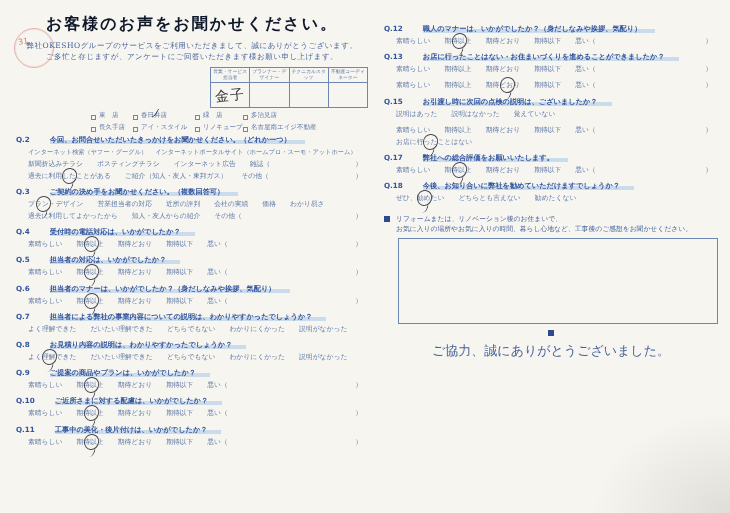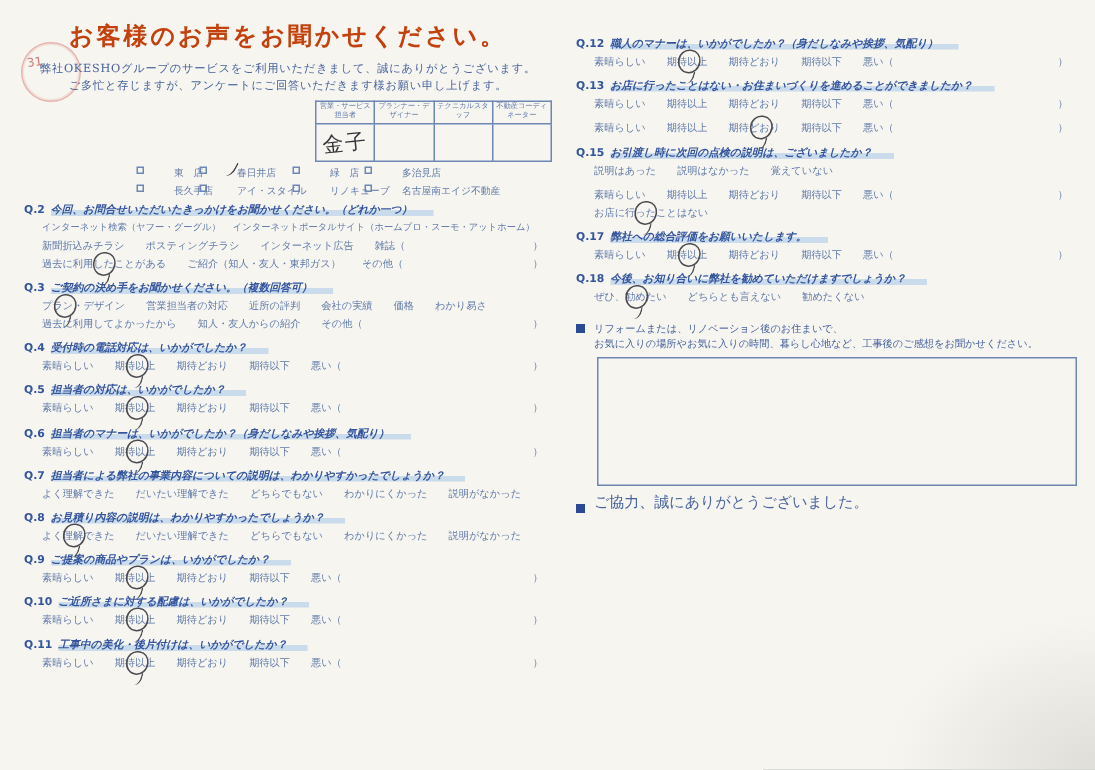--- a/index.html
+++ b/index.html
@@ -13,21 +13,21 @@
     background: radial-gradient(ellipse at bottom right, rgba(140,138,130,0.22), transparent 65%);
     pointer-events:none;
   }
   .cols { display:flex; gap:16px; padding:6px 12px 0 16px; }
   .col-left { width:352px; position:relative; }
   .col-right { width:334px; padding-top:18px; }
 
   
   .page-title {
     font-family:"DejaVu Sans", sans-serif; font-weight:bold;
-    font-size:16px; letter-spacing:2px; color:#c2410c;
+    font-size:16px; letter-spacing:2px; color:#0f172a;
     text-align:center; margin:8px 0 6px 0;
   }
   .greeting { font-size:7.5px; color:#47629c; text-align:center; line-height:1.45; letter-spacing:0.5px; }
 
   .stamp {
     position:absolute; left:-2px; top:22px; width:40px; height:40px;
     border:1.6px solid rgba(208,88,80,0.42); border-radius:50%;
     box-shadow: inset 0 0 0 1px rgba(208,88,80,0.12);
     pointer-events:none;
   }
@@ -44,35 +44,35 @@
     width:39px;
   }
   table.staff-table td { height:25px; text-align:center; }
   .handwritten-name {
     font-family:"DejaVu Sans", sans-serif; font-size:14px; color:#33333a;
     display:inline-block; transform:rotate(-6deg); letter-spacing:1px;
   }
 
   .stores { margin:2px 0 0 30px; font-size:6.5px; color:#5f79a8; }
   .store-row { display:grid; grid-template-columns:42px 62px 48px auto; margin-bottom:3px; }
-  .store-item { display:flex; align-items:flex-start; gap:20px; position:relative; white-space:nowrap;padding-left:45px; }
+  .store-item { display:flex; align-items:flex-end; gap:3px; position:relative; white-space:nowrap;padding-left:45px; }
   .checkbox { width:5px; height:5px; border:1px solid #6d87b5; display:inline-block; flex:none; }
   .check-stroke {
     position:absolute; left:1px; top:-4px; width:6px; height:11px;
     border-right:1.4px solid #3c3c42; transform:rotate(28deg); border-radius:0 0 70% 0;
   }
 
   
   .question { margin-bottom:6px; }
   .q-title {
     font-family:"DejaVu Sans", sans-serif; font-weight:bold; font-size:7.2px;
     color:#33549c; margin-bottom:2px; white-space:nowrap;
   }
-  .q-num { margin-right:4px; }
-  .q-text { background:linear-gradient(transparent 58%, rgba(166,199,233,0.55) 58%); padding-right:14px;font-style:italic; }
+  .q-num { margin-right:20px; }
+  .q-text { background:linear-gradient(transparent 58%, rgba(166,199,233,0.55) 58%); padding-right:14px; }
   .opt-row {
     display:flex; gap:14px; margin:1px 0 2px 12px; font-size:6.8px;
     color:#5f79a8; white-space:nowrap; line-height:1.5; align-items:flex-start;
   }
   .opt-row.tight { font-size:6.2px; gap:8px; }
   .opt { position:relative; display:inline-block; }
   .opt.paren-end { margin-left:auto; margin-right:6px; }
 
   .hand-circle {
     position:absolute; top:-3px; width:15px; height:16px;
@@ -84,21 +84,21 @@
     border-right:1.3px solid #4a4a50; border-radius:0 0 80% 0; transform:rotate(6deg);
   }
 
   
   .comment-section { margin-top:10px; }
   .comment-head { display:flex; gap:6px; font-size:6.8px; color:#47629c; line-height:1.5; }
   .bullet { width:6px; height:6px; background:#2c4a93; flex:none; margin-top:2px; display:inline-block; }
   .comment-box { border:1px solid #6d87b5; margin:4px 0 0 14px; background:transparent; }
   .box-1 { height:80px; }
   .box-2 { height:86px; }
-  .closing { display:flex; gap:6px; font-size:10px; color:#47629c; margin-top:4px; align-items:flex-end; }
+  .closing { display:flex; gap:6px; font-size:13px; color:#47629c; margin-top:4px; align-items:center;flex-direction:column; }
 </style>
 </head>
 <body>
 
 <div class="page">
   <div class="cols">
 
     <div class="col-left">
       <div class="stamp">
         <span>31</span>

